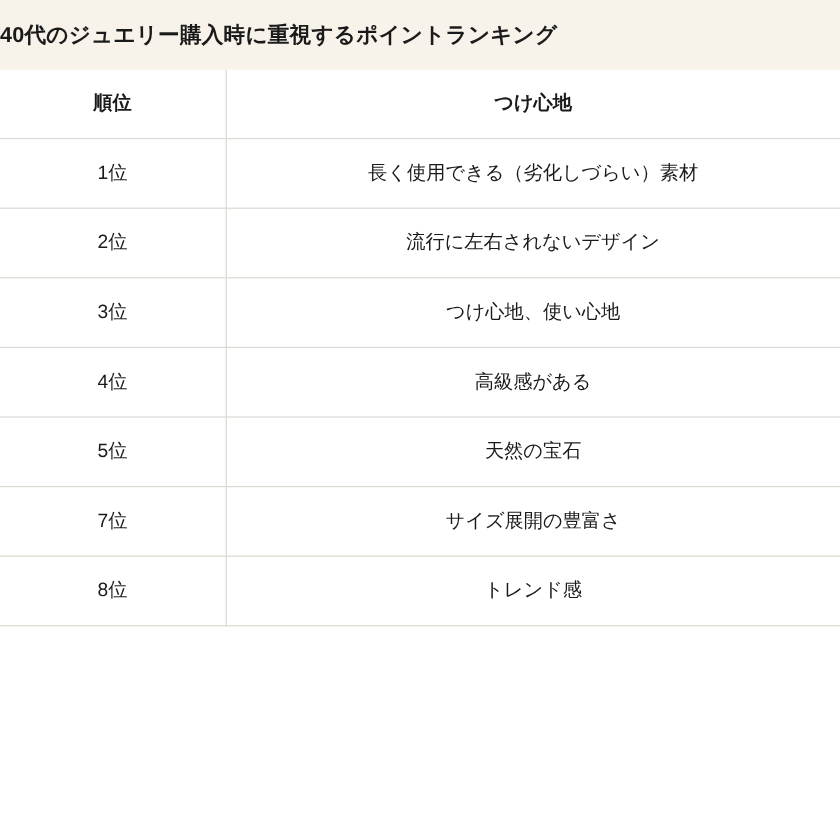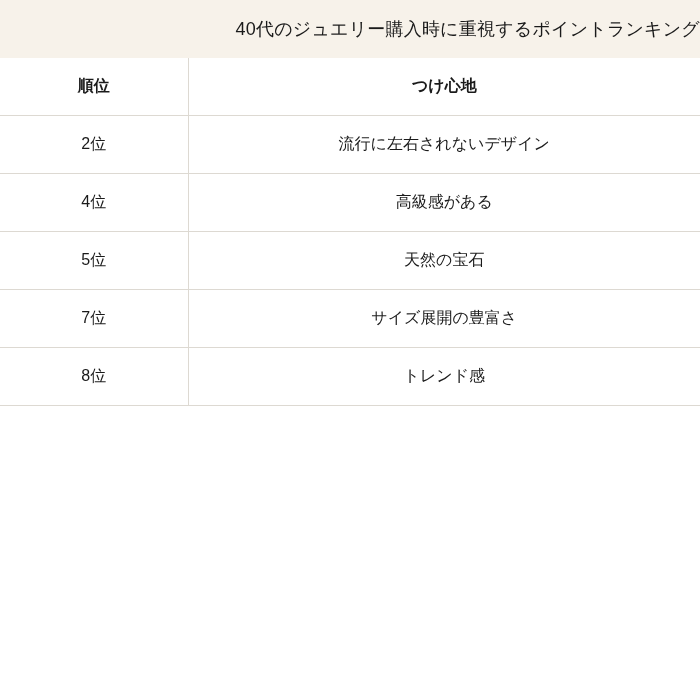--- a/index.html
+++ b/index.html
@@ -15,25 +15,25 @@
     overflow: hidden;
   }
   .ranking-table {
     width: 700px;
     border-collapse: collapse;
     table-layout: fixed;
   }
   .ranking-table caption {
     background: #f7f2ea;
     font-size: 18px;
-    font-weight: normal;
+    font-weight: bold;
     color: #1a1a1a;
     height: 58px;
     line-height: 58px;
-    text-align: right;
+    text-align: left;
     caption-side: top;
     letter-spacing: 0.2px;
   }
   .ranking-table th,
   .ranking-table td {
     border: 1px solid #ddd9d2;
     height: 57px;
     text-align: center;
     vertical-align: middle;
     font-size: 16px;
@@ -68,22 +68,30 @@
     <col class="col-item">
   </colgroup>
   <thead>
     <tr>
       <th>順位</th>
       <th>つけ心地</th>
     </tr>
   </thead>
   <tbody>
     <tr>
+      <td>1位</td>
+      <td>長く使用できる（劣化しづらい）素材</td>
+    </tr>
+    <tr>
       <td>2位</td>
       <td>流行に左右されないデザイン</td>
+    </tr>
+    <tr>
+      <td>3位</td>
+      <td>つけ心地、使い心地</td>
     </tr>
     <tr>
       <td>4位</td>
       <td>高級感がある</td>
     </tr>
     <tr>
       <td>5位</td>
       <td>天然の宝石</td>
     </tr>
     <tr>

